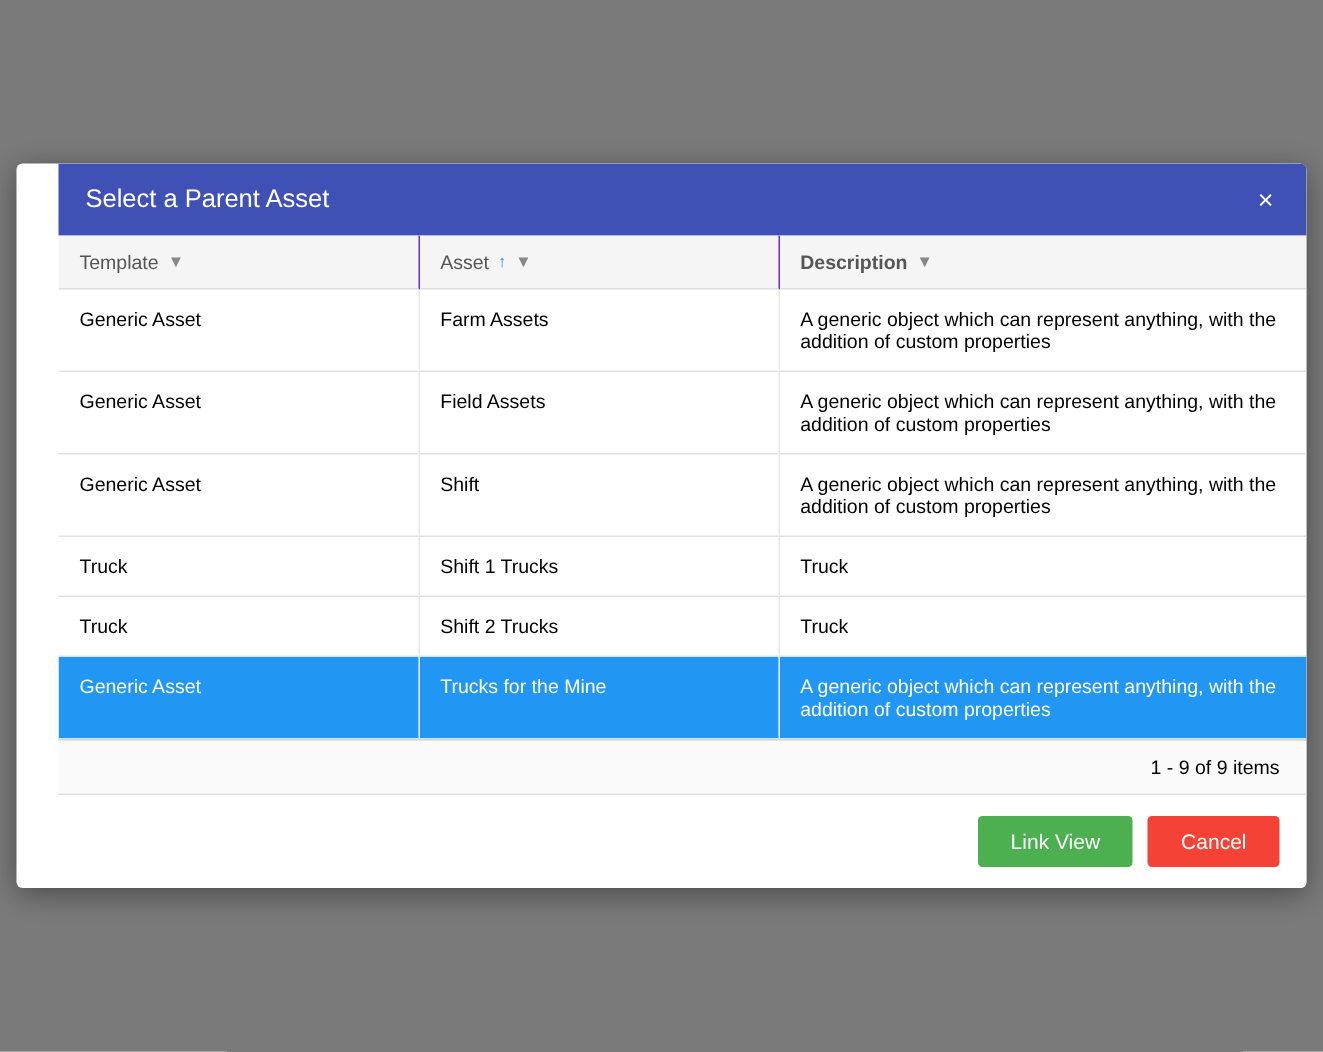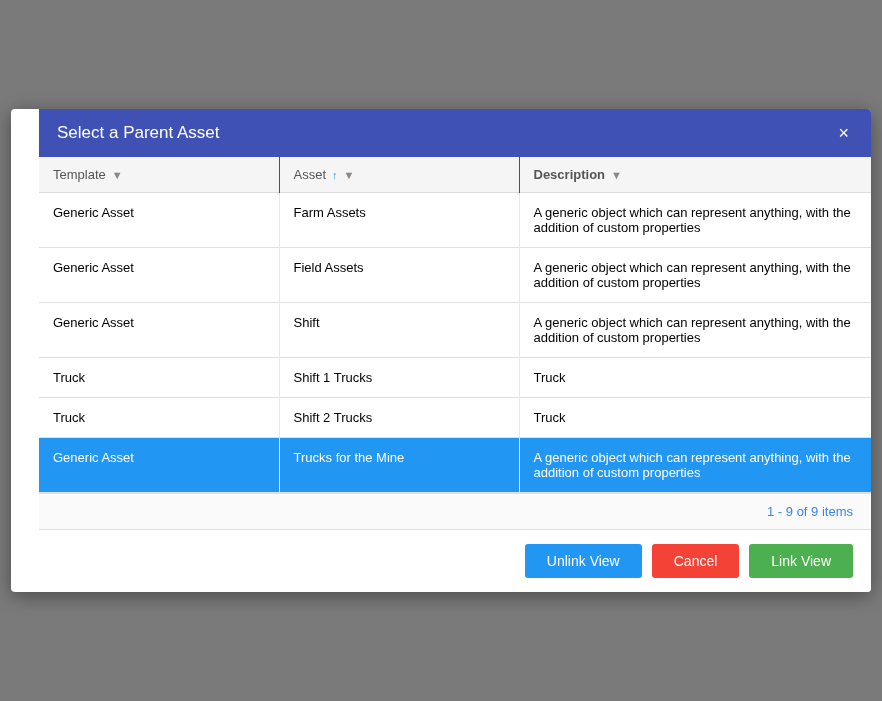--- a/index.html
+++ b/index.html
@@ -107,21 +107,21 @@
     }
     tbody td:last-child {
       border-right: none;
     }
     .col-template { width: 240px; }
     .col-name { width: 240px; }
     .col-desc { width: auto; }
     .pagination-bar {
       padding: 10px 18px;
       text-align: right;
-      color: #3b82f6;
+      color: #000000;
       font-size: 13px;
       background: #fafafa;
       border-bottom: 1px solid #e0e0e0;
     }
     .modal-footer {
       padding: 14px 18px;
       display: flex;
       justify-content: flex-end;
       gap: 10px;
       background: #fff;
@@ -220,19 +220,18 @@
             </tr>
           </tbody>
       </table>
     </div>
 
     <div class="pagination-bar">
       <span>1 - 9 of 9 items</span>
     </div>
 
     <div class="modal-footer">
-      <button class="btn btn-unlink">Unlink View</button>
+      <button class="btn btn-link">Link View</button>
       <button class="btn btn-cancel">Cancel</button>
-      <button class="btn btn-link">Link View</button>
     </div>
 
   </div>
 </div>
 
 </body></html>

